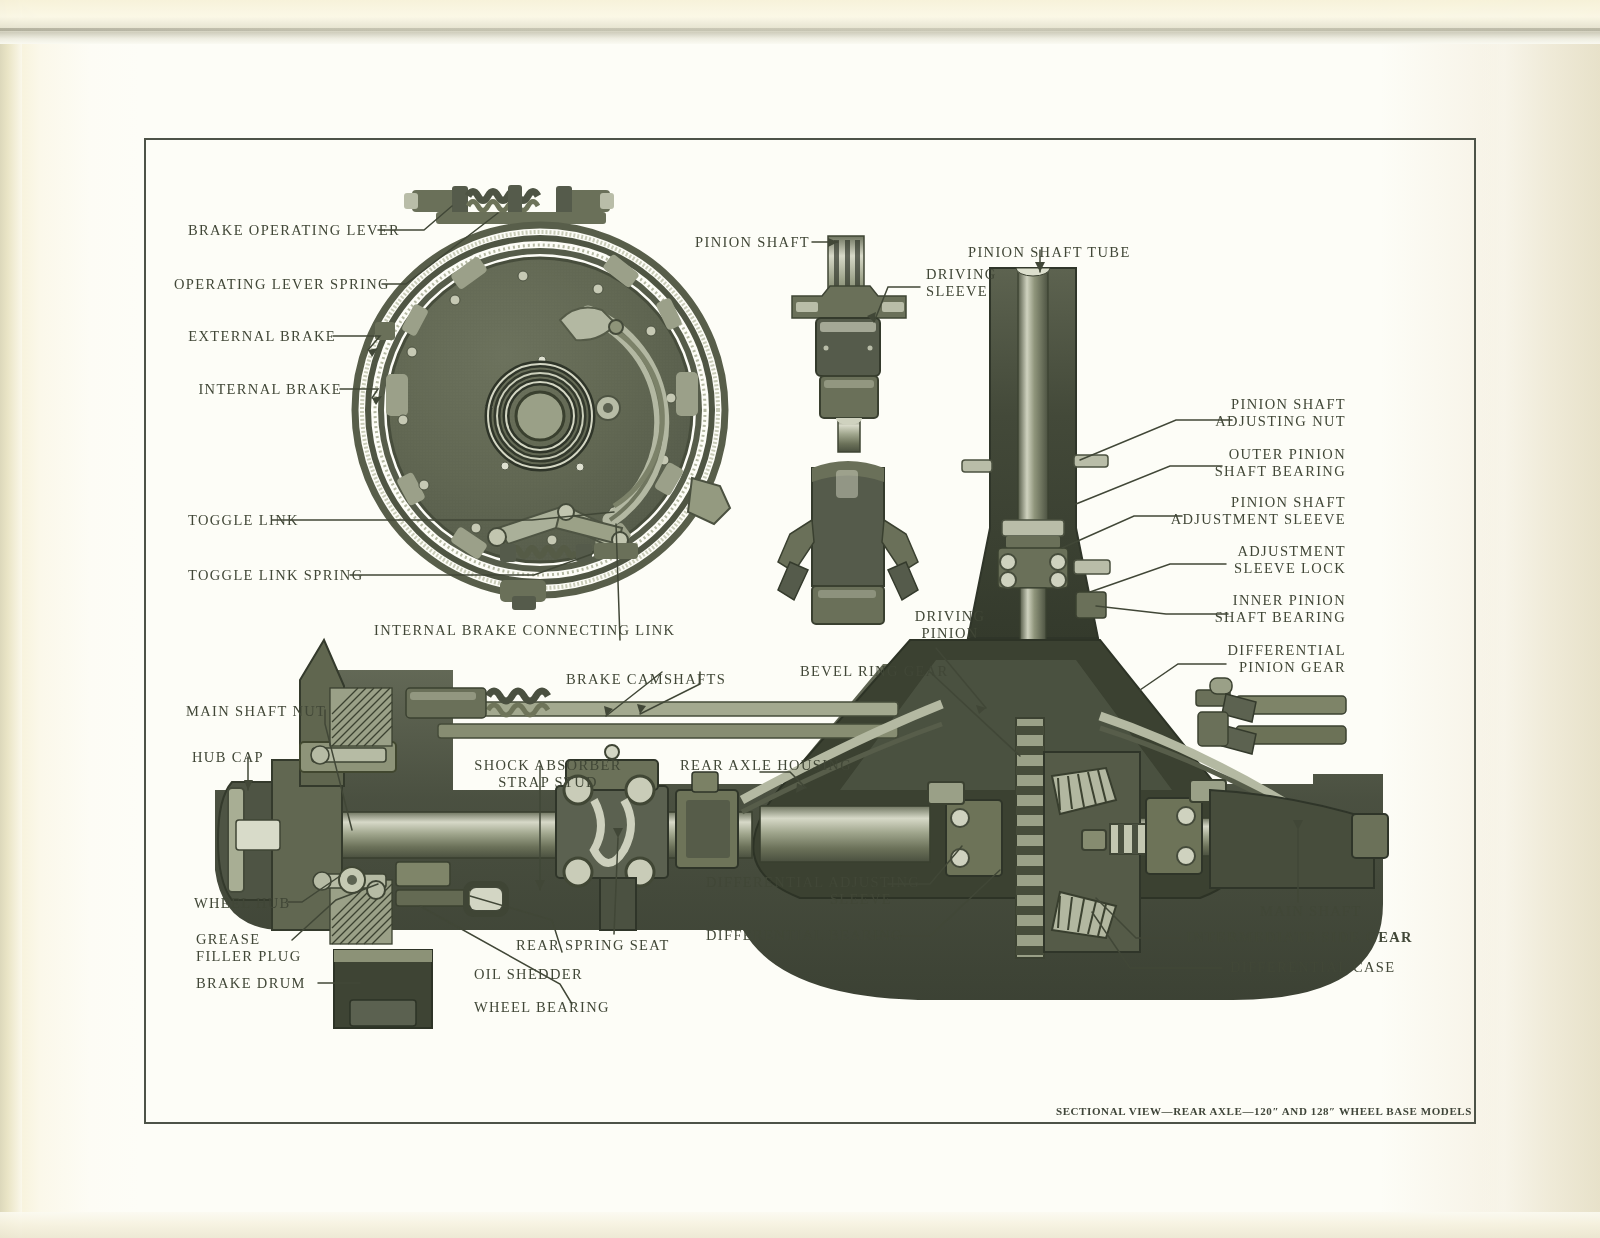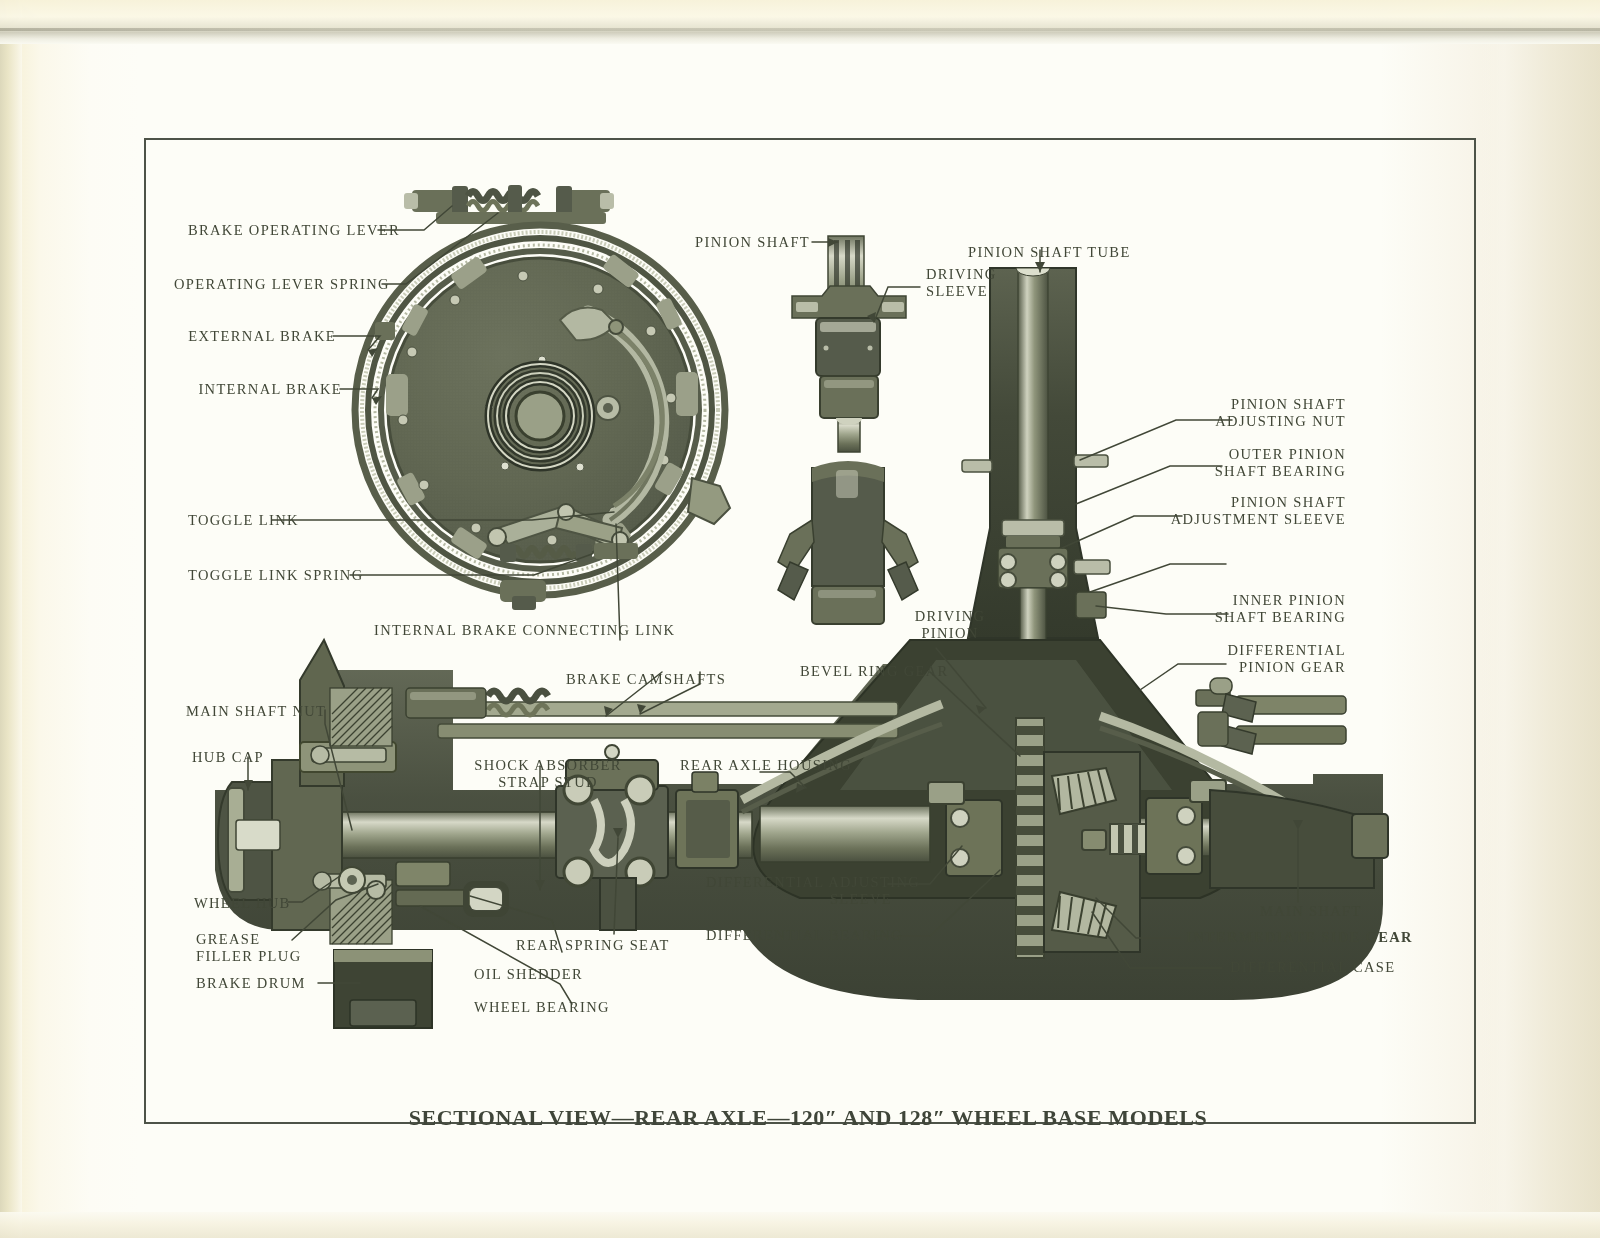--- a/index.html
+++ b/index.html
@@ -41,23 +41,23 @@
     background:linear-gradient(to left,#e6e0c8,#eee9d6 40%,#f8f5ea 80%,rgba(253,253,247,0));
     opacity:.8;
   }
   
   #frame{
     position:absolute;left:144px;top:138px;width:1328px;height:982px;
     border:2px solid #4d5348;background:transparent;
   }
   #caption{
     position:absolute;left:144px;top:1105px;width:1328px;
-    text-align:center;
+    text-align:right;
     font-family:"Liberation Serif", serif;
-    font-size:22px;letter-spacing:.6px;color:#3f4539;font-weight:700;
+    font-size:11px;letter-spacing:.6px;color:#3f4539;font-weight:700;
     white-space:nowrap;
   }
   
   .lbl{
     position:absolute;
     font-family:"Liberation Serif", serif;
     font-size:14.5px;letter-spacing:1.35px;color:#414737;
     line-height:17px;white-space:pre;
   }
   .lbl.r{text-align:right;}
@@ -556,20 +556,22 @@
   <div class="lbl c" style="left:706px;top:874px;width:186px;text-align:right;">DIFFERENTIAL ADJUSTING
 SLEEVE</div>
   <div class="lbl" style="left:706px;top:927px;">DIFFERENTIAL BEARING</div>
 
   <div class="lbl r" style="left:1090px;top:396px;width:256px;">PINION SHAFT
 ADJUSTING NUT</div>
   <div class="lbl r" style="left:1090px;top:446px;width:256px;">OUTER PINION
 SHAFT BEARING</div>
   <div class="lbl r" style="left:1070px;top:494px;width:276px;">PINION SHAFT
 ADJUSTMENT SLEEVE</div>
+  <div class="lbl r" style="left:1090px;top:543px;width:256px;">ADJUSTMENT
+SLEEVE LOCK</div>
   <div class="lbl r" style="left:1090px;top:592px;width:256px;">INNER PINION
 SHAFT BEARING</div>
   <div class="lbl r" style="left:1090px;top:642px;width:256px;">DIFFERENTIAL
 PINION GEAR</div>
   <div class="lbl" style="left:1260px;top:903px;">MAIN SHAFT</div>
   <div class="lbl" style="left:1186px;top:929px;font-weight:bold;">INTERMEDIATE SIDE GEAR</div>
   <div class="lbl" style="left:1230px;top:959px;">DIFFERENTIAL CASE</div>
 
   <div id="caption">SECTIONAL VIEW—REAR AXLE—120″ AND 128″ WHEEL BASE MODELS</div>
 

